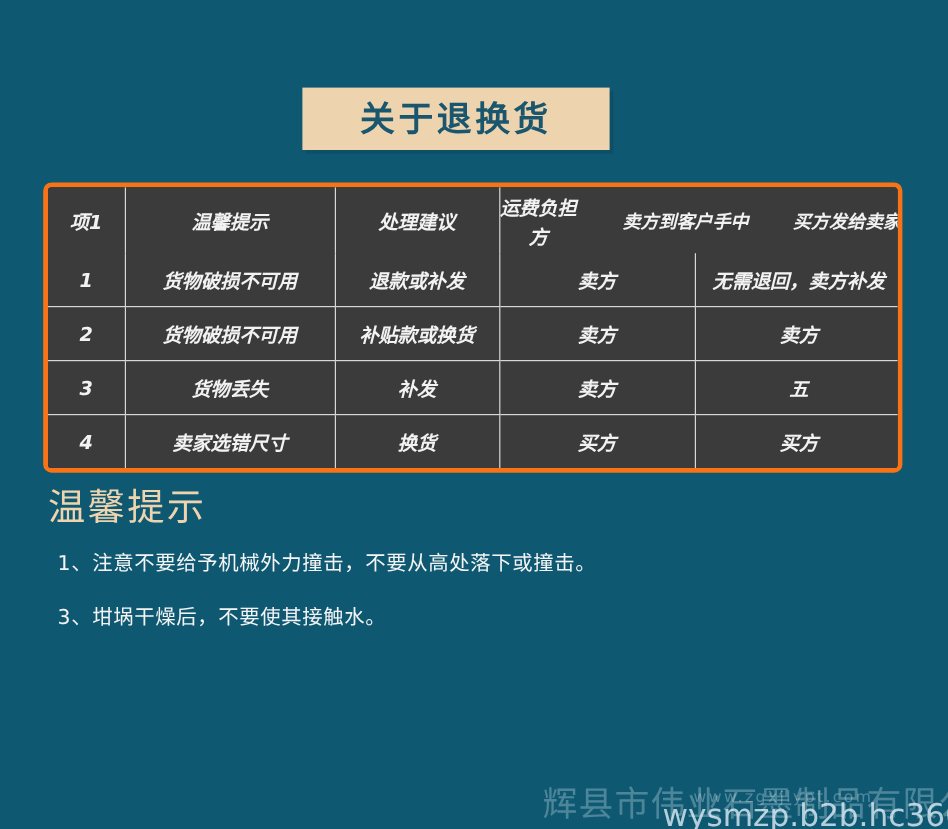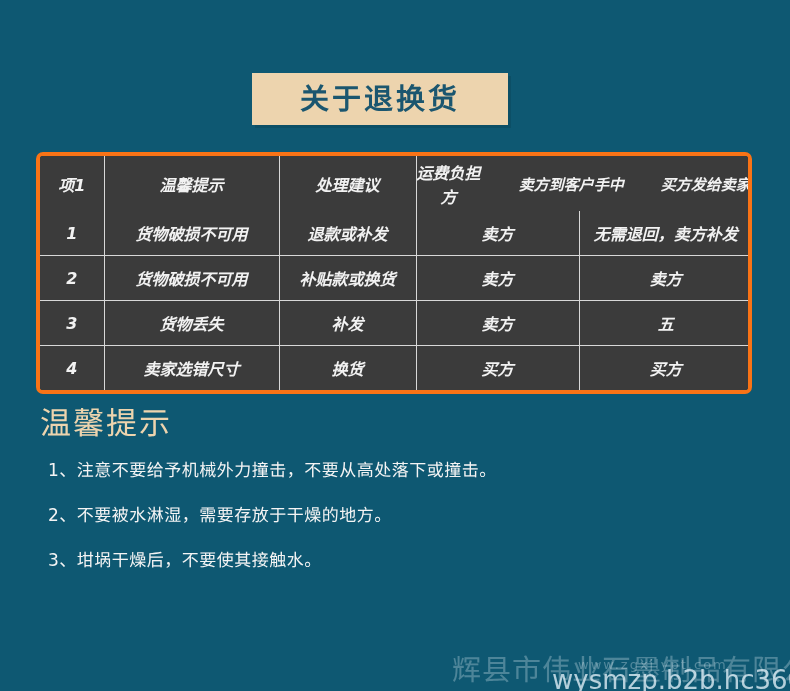--- a/index.html
+++ b/index.html
@@ -229,19 +229,18 @@
         <td>买方</td>
         <td>买方</td>
       </tr>
     </tbody>
   </table>
 </div>
 
 <div id="tips-section">
   <div id="tips-heading">温馨提示</div>
   <p class="tip-line">1、注意不要给予机械外力撞击，不要从高处落下或撞击。</p>
-  <p class="tip-line">2、不要被水淋湿，需要存放于干燥的地方。</p>
   <p class="tip-line">3、坩埚干燥后，不要使其接触水。</p>
 </div>
 
 <div id="watermark-company">辉县市伟业石墨制品有限公司</div>
 <div id="watermark-url-small">www.zgxjlypt.com</div>
 <div id="watermark-url-main">wysmzp.b2b.hc360.com</div>
 
 </body></html>

